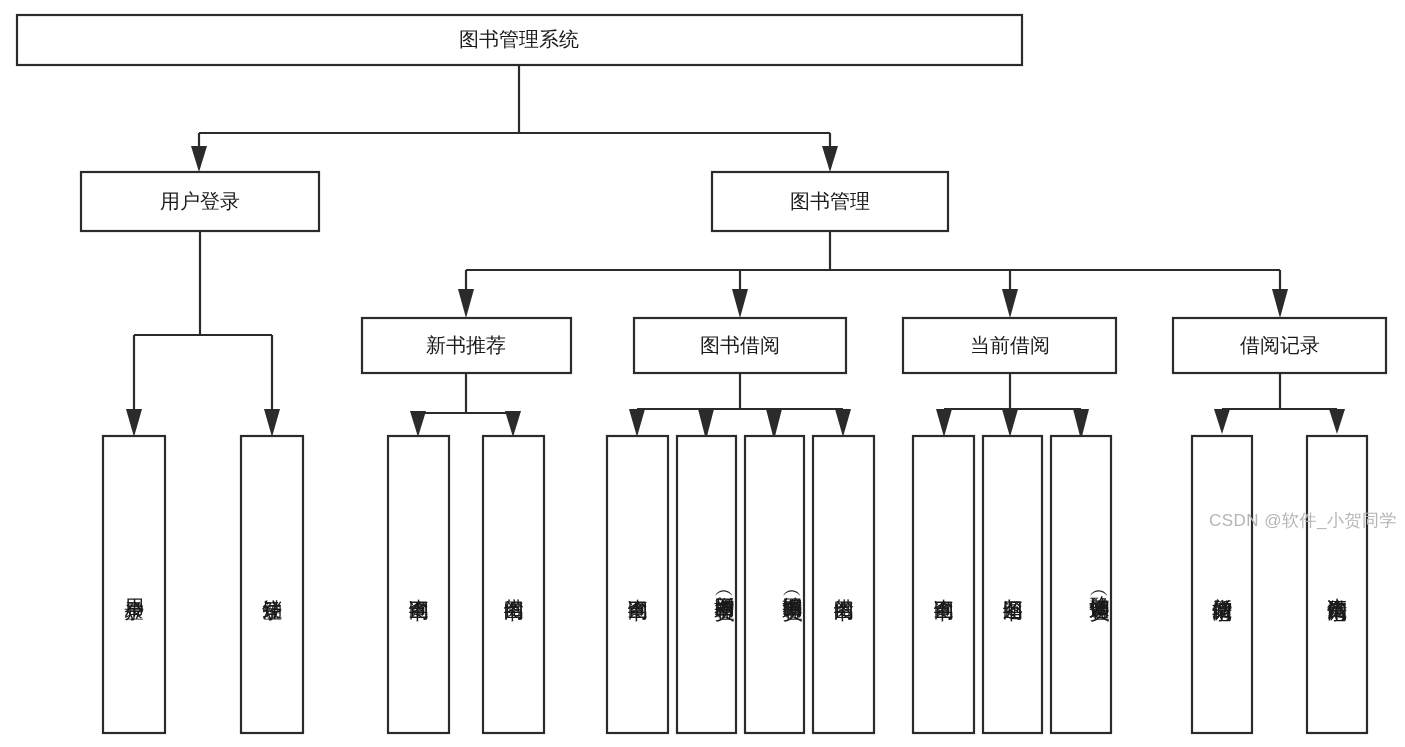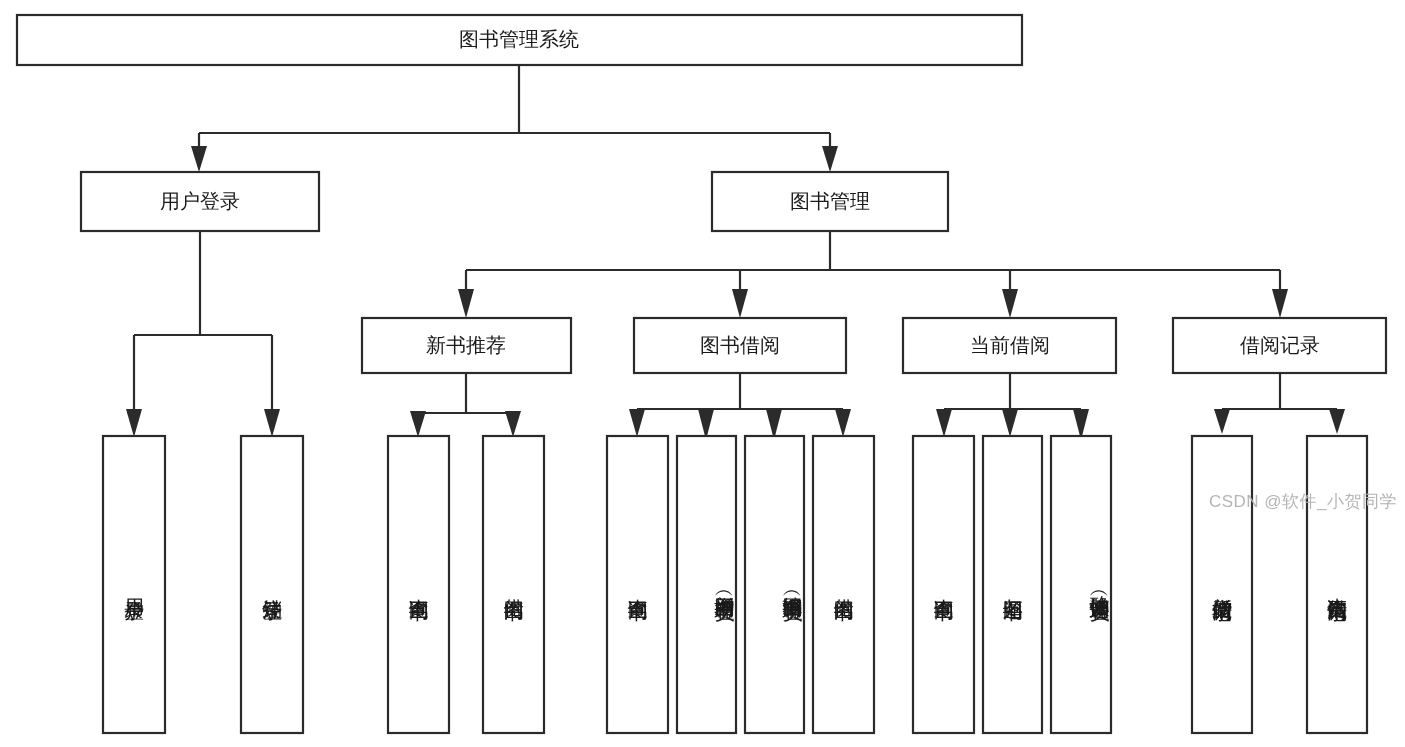--- a/index.html
+++ b/index.html
@@ -60,21 +60,21 @@
     font-size: 20px;
     line-height: 1.18;
     color: #1a1a1a;
     letter-spacing: 1px;
     white-space: nowrap;
     pointer-events: none;
   }
   #watermark {
     position: absolute;
     right: 8px;
-    bottom: 20px;
+    bottom: 1px;
     font-family: "Liberation Sans", "DejaVu Sans", sans-serif;
     font-size: 17px;
     color: #b5b5b5;
     letter-spacing: 0.5px;
     user-select: none;
   }
 </style>
 </head>
 <body>
 

